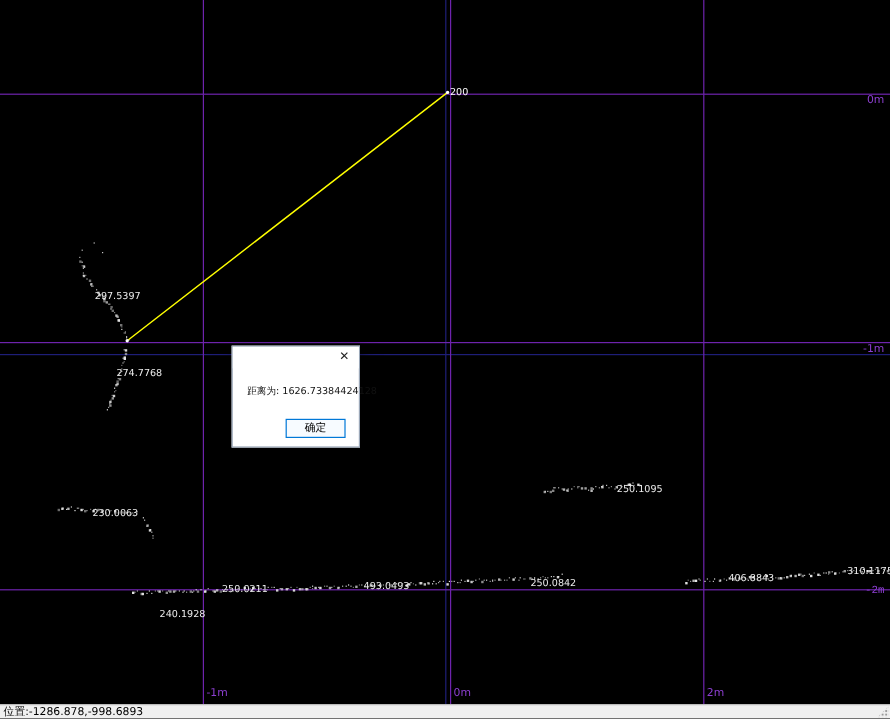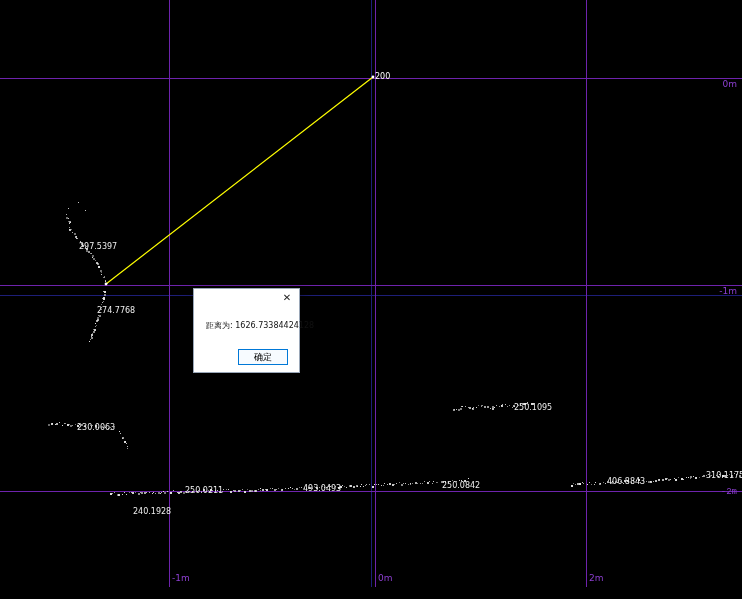--- a/index.html
+++ b/index.html
@@ -472,14 +472,18 @@
     </div>
 
   <div class="dialog">
     <div class="dialog-titlebar">
       <button class="dialog-close">✕</button>
     </div>
     <span class="dialog-message">距离为: 1626.73384424128</span>
     <button class="ok-button">确定</button>
   </div>
 
+  <div class="status-bar">
+    <span class="status-text">位置:-1286.878,-998.6893</span>
+    <div class="resize-grip"></div>
+  </div>
 
 </div>
 
 </body></html>

